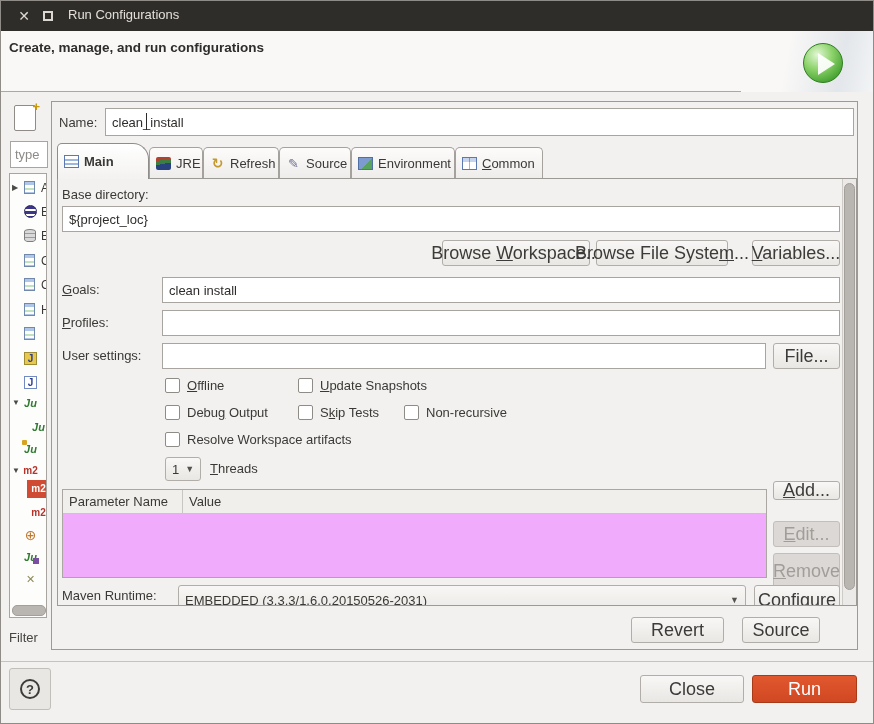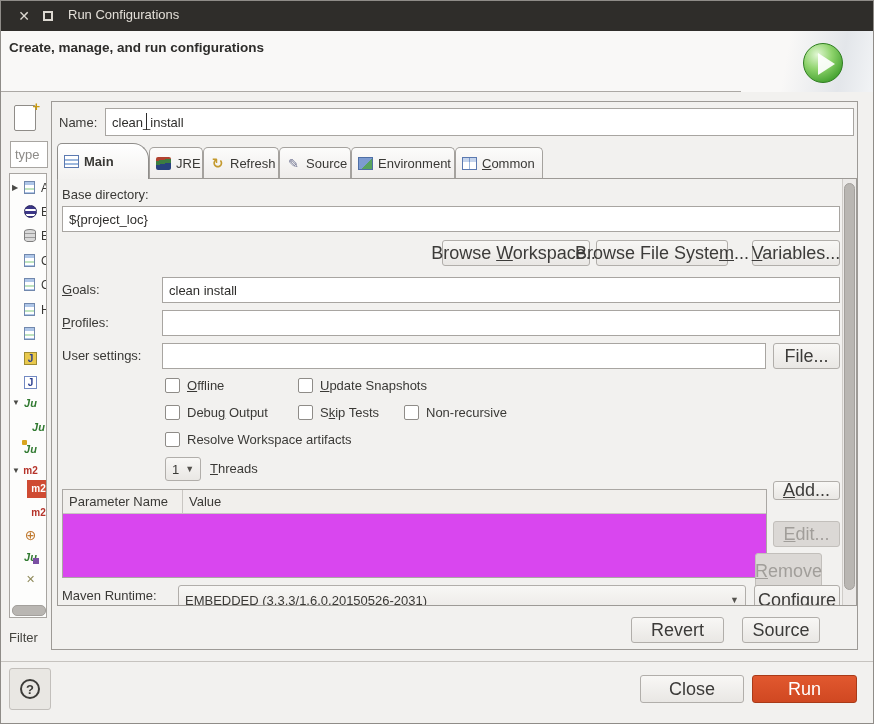--- a/index.html
+++ b/index.html
@@ -68,21 +68,21 @@
   .ti-src{border:none;color:#6b6f8e;font-size:13px;line-height:13px;text-align:center}
   .ti-env{border:1px solid #4f6fa5;background:linear-gradient(135deg,#7d9bd1 0 55%,#58a35e 55%)}
   .ti-common{border:1px solid #5b79b0;background:linear-gradient(#c5d4ec 0 4px,#fff 4px),linear-gradient(90deg,transparent 0 6px,#9db8dd 6px 7px,transparent 7px);background-blend-mode:multiply}
 
   
   .contentbox{position:absolute;left:56px;top:177px;width:800px;height:428px;border:1px solid #9d9a96;background:#f2f1ef;overflow:hidden}
   .vtrough{position:absolute;left:784px;top:0;width:15px;height:428px;background:#eceae8;border-left:1px solid #cfccc8}
   .vthumb{position:absolute;left:786px;top:4px;width:11px;height:407px;background:#b9b6b2;border:1px solid #a3a09c;border-radius:6px}
 
   
-  .ptable{position:absolute;left:4px;top:310px;width:705px;height:89px;background:#d946ef;border:1px solid #aaa7a3}
+  .ptable{position:absolute;left:4px;top:310px;width:705px;height:89px;background:#f0abfc;border:1px solid #aaa7a3}
   .phead{position:absolute;left:0;top:0;width:100%;height:24px;background:#f1efec;border-bottom:1px solid #c9c6c2;display:flex}
   .pcol{padding:4px 6px;overflow:hidden;white-space:nowrap;color:#3a3936}
   .pcol1{width:120px;border-right:1px solid #c9c6c2;flex:none}
 
   .combo{position:absolute;border:1px solid #b1aeaa;border-radius:3px;background:linear-gradient(#f8f7f5,#e9e7e4);display:flex;align-items:center;padding:0 6px;gap:6px}
   .combo .arr{font-size:9px;color:#55534f;margin-left:auto}
 
   
   .footline{position:absolute;left:0;top:660px;width:100%;height:1px;background:#c6c3bf}
   .helpbtn{position:absolute;left:8px;top:667px;width:42px;height:42px;background:#e9e7e3;border:1px solid #c2bfbb;border-radius:3px}
@@ -266,21 +266,21 @@
         <span class="pcol pcol1">Parameter Name</span>
         <span class="pcol">Value</span>
       </div>
     </div>
     <div class="btn" style="left:715px;top:302px;width:67px;height:19px">
         <span><u>A</u>dd...</span>
       </div>
     <div class="btn disabled" style="left:715px;top:342px;width:67px;height:26px">
         <span><u>E</u>dit...</span>
       </div>
-    <div class="btn disabled" style="left:697px;top:374px;width:67px;height:36px">
+    <div class="btn disabled" style="left:715px;top:374px;width:67px;height:36px">
         <span><u>R</u>emove</span>
       </div>
 
     <span class="lbl" style="left:4px;top:409px">Maven Runtime:</span>
     <div class="combo" style="left:120px;top:406px;width:568px;height:30px">
       <span style="white-space:nowrap;overflow:hidden">EMBEDDED (3.3.3/1.6.0.20150526-2031)</span>
       <span class="arr">▼</span>
     </div>
     <div class="btn" style="left:696px;top:406px;width:86px;height:30px">
         <span>Configure</span>

